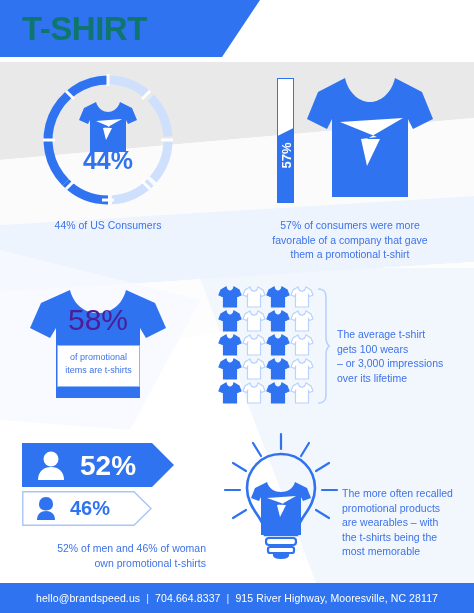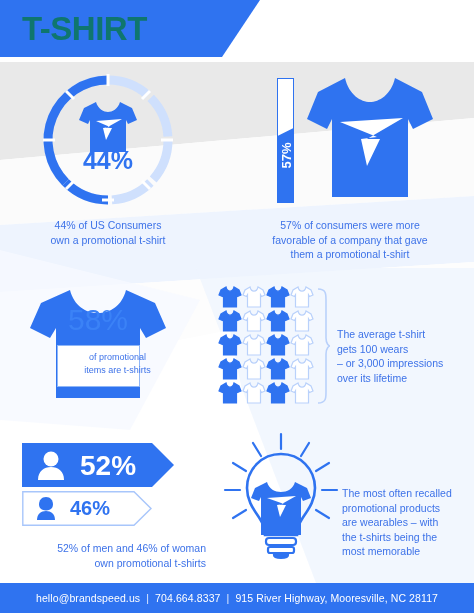--- a/index.html
+++ b/index.html
@@ -46,29 +46,29 @@
     color:#ffffff;font-size:13px;font-weight:bold;
     transform:rotate(-90deg);transform-origin:center center;
     text-align:center;letter-spacing:0px;
   }
   .big-shirt{position:absolute;left:305px;top:75px;width:130px;height:125px;}
 
   
   .shirt58{position:absolute;left:28px;top:288px;width:140px;height:112px;}
   .shirt58-pct{
     position:absolute;left:28px;top:303px;width:140px;text-align:center;
-    color:#3b82f6;font-size:30px;font-weight:normal;
+    color:#4c1d95;font-size:30px;font-weight:normal;
   }
   .shirt58-box{
     position:absolute;left:57px;top:345px;width:83px;height:42px;
     background:#ffffff;border:1px solid #8fb6f7;box-sizing:border-box;
   }
   .shirt58-box-text{
     position:absolute;left:57px;top:351px;width:83px;text-align:center;
-    color:#3d72e8;font-size:9px;line-height:12.5px;padding-left:19px;
+    color:#3d72e8;font-size:9px;line-height:12.5px;
   }
 
   
   .grid{position:absolute;left:218px;top:285px;width:96px;height:122px;
         display:grid;grid-template-columns:repeat(4,24px);
         grid-template-rows:repeat(5,24px);}
   .grid-cell{width:24px;height:24px;}
   .bracket{position:absolute;left:317px;top:288px;width:14px;height:116px;}
 
   
@@ -151,21 +151,20 @@
   <div class="donut-shirt">
     <svg viewBox="0 0 60 54">
       <path d="M18 2 L6 8 L1 20 L10 24 L12 20 L12 52 L48 52 L48 20 L50 24 L59 20 L54 8 L42 2
                C40 9 34 12 30 12 C26 12 20 9 18 2 Z" fill="#2f73f0"></path>
       <path d="M18 21 L44 19 L28 28 L34 28 L28 40 L25 28 L32 27 Z" fill="#ffffff"></path>
     </svg>
   </div>
   <div class="donut-pct">44%</div>
   <div class="caption" style="left:22px;top:218px;width:172px;">
     <div>44% of US Consumers</div>
-    <div>own a promotional t-shirt</div>
   </div>
 
   <div class="bar57">
     <svg viewBox="0 0 17 125">
       <rect x="0.5" y="0.5" width="16" height="124" fill="#ffffff" stroke="#2f73f0" stroke-width="1"></rect>
       <polygon points="0.5,58 16.5,50 16.5,124.5 0.5,124.5" fill="#2f73f0"></polygon>
     </svg>
   </div>
   <div class="bar57-label">57%</div>
   <div class="big-shirt">
@@ -320,21 +319,21 @@
                L85 56 L73 50 C71 57 65 60 59 60 C53 60 47 57 45 50 Z" fill="#2f73f0"></path>
       <path d="M45 66 L74 64 L58 73 L64 73 L58 85 L55 73 L62 72 Z" fill="#ffffff"></path>
       <g fill="none" stroke="#2f73f0" stroke-width="2.2">
         <rect x="44" y="106" width="30" height="7" rx="3"></rect>
         <rect x="46" y="115" width="26" height="6" rx="2"></rect>
         <path d="M52 123 C52 127 66 127 66 123 Z" fill="#2f73f0"></path>
       </g>
     </svg>
   </div>
   <div class="body-text" style="left:342px;top:486px;width:132px;">
-    <div>The most often recalled</div>
+    <div>The more often recalled</div>
     <div>promotional products</div>
     <div>are wearables – with</div>
     <div>the t-shirts being the</div>
     <div>most memorable</div>
   </div>
 
   <div class="footer"></div>
   <div class="footer-text">
     <span>hello@brandspeed.us</span>
     <span class="sep">  |  </span>

